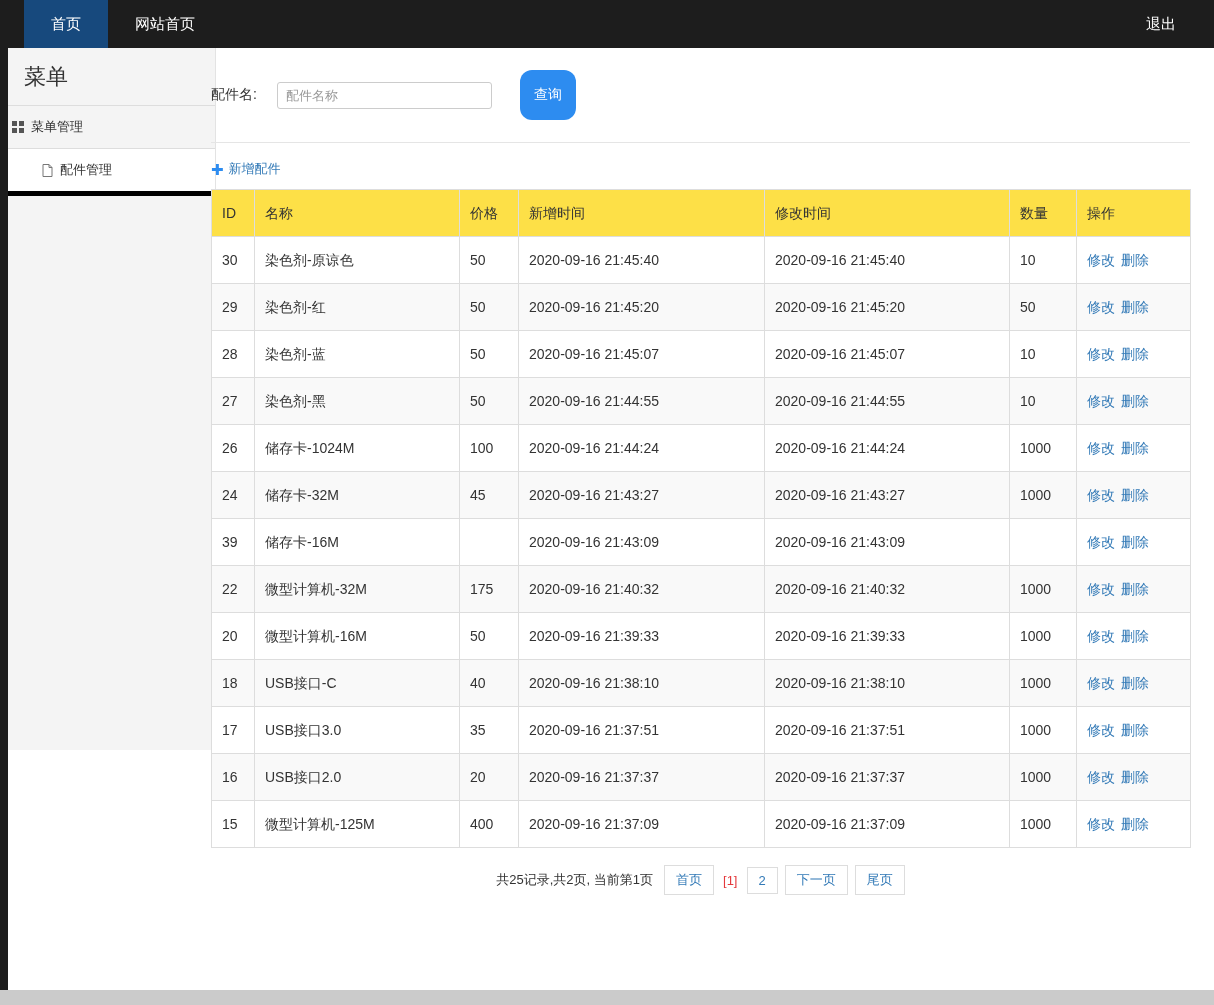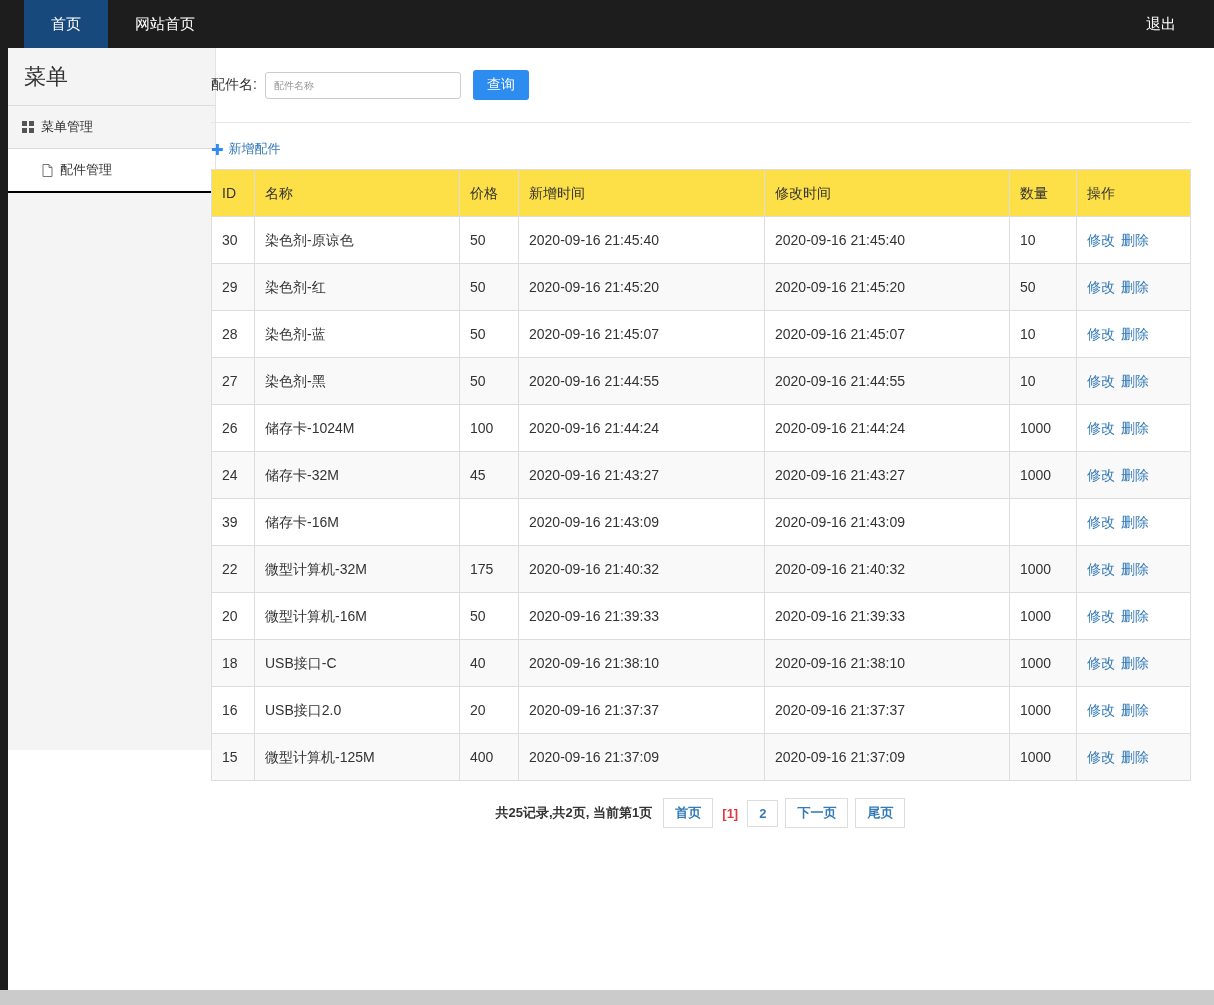--- a/index.html
+++ b/index.html
@@ -25,41 +25,41 @@
   .left-edge { position: absolute; left: 0; top: 48px; width: 8px; height: 942px; background: #1d1d1d; }
   .bottom-strip { position: absolute; left: 0; bottom: 0; width: 100%; height: 15px; background: #cbcbcb; }
   
   .sidebar {
     position: absolute; left: 8px; top: 48px; width: 208px; height: 702px;
     background: #f4f4f4; border-right: 1px solid #e3e3e3;
   }
   .sidebar-title { font-size: 22px; color: #333; padding: 14px 16px 13px; border-bottom: 1px solid #ddd; }
   .menu-group {
     display: flex; align-items: center; gap: 7px; font-size: 13px; color: #333;
-    padding: 12px 14px; border-bottom: 1px solid #ddd; cursor: pointer;
+    padding: 12px 4px; border-bottom: 1px solid #ddd; cursor: pointer;
   }
   .menu-item {
     display: flex; gap: 7px; font-size: 13px; color: #333;
-    padding: 12px 14px 12px 34px; background: #fff; border-bottom: 2px solid #000000; cursor: pointer;
+    padding: 12px 14px 12px 34px; background: #fff; border-bottom: 5px solid #000000; cursor: pointer;
   }
   .icon-wrap { display: inline-flex; align-items: center; }
   
   .main { position: absolute; left: 211px; top: 48px; width: 979px; }
   .search-section { border-bottom: 1px solid #e5e5e5; }
   .search-bar { display: flex; align-items: center; padding: 22px 0; font-size: 14px; color: #333; }
-  .search-label { margin-right: 8px; }
+  .search-label { margin-right: 20px; }
   .search-input {
-    width: 196px; height: 27px; border: 1px solid #ccc; border-radius: 3px;
-    padding: 0 8px; font-size: 10px; color: #333; outline: none;
+    width: 215px; height: 27px; border: 1px solid #ccc; border-radius: 3px;
+    padding: 0 8px; font-size: 13px; color: #333; outline: none;
     font-family: "Liberation Sans", "DejaVu Sans", sans-serif;
   }
   .search-input::placeholder { color: #999; }
   .search-btn {
-    margin-left: 12px; background: #2d8cf0; color: #fff; border: none; border-radius: 3px;
-    font-size: 14px; padding: 6px 14px; cursor: pointer;
+    margin-left: 28px; background: #2d8cf0; color: #fff; border: none; border-radius: 12px;
+    font-size: 14px; padding: 16px 14px; cursor: pointer;
     font-family: "Liberation Sans", "DejaVu Sans", sans-serif;
   }
   .add-link {
     display: inline-flex; align-items: center; gap: 5px; color: #337ab7;
     font-size: 13px; margin: 17px 0 11px; cursor: pointer; text-decoration: none;
   }
   .add-icon { color: #2d8cf0; font-size: 15px; font-weight: bold; line-height: 1; }
   
   table { border-collapse: collapse; width: 979px; font-size: 14px; color: #333; table-layout: fixed; }
   th, td {
@@ -67,21 +67,21 @@
     font-weight: normal; line-height: 20px; overflow: hidden; white-space: nowrap;
   }
   thead tr { background: #fde047; }
   tbody tr:nth-child(even) { background: #f9f9f9; }
   tbody tr:nth-child(odd) { background: #fff; }
   .action-link { color: #337ab7; text-decoration: none; cursor: pointer; margin-right: 6px; margin-top: 8px; }
   .action-link:last-child { margin-right: 0; }
   
   .pagination {
     display: flex; justify-content: center; align-items: center;
-    margin: 17px 0 35px; font-size: 13px; color: #333; gap: 7px; font-weight: bold;
+    margin: 17px 0 35px; font-size: 13px; color: #333; gap: 7px;
   }
   .page-summary { margin-right: 4px; }
   .page-box {
     border: 1px solid #ddd; padding: 5px 11px; color: #337ab7;
     background: #fff; cursor: pointer; text-decoration: none;
   }
   .page-current { color: #e4393c; padding: 0 2px; }
 </style>
 </head>
 <body>
@@ -247,20 +247,29 @@
         <tr>
           <td>18</td>
           <td>USB接口-C</td>
           <td>40</td>
           <td>2020-09-16 21:38:10</td>
           <td>2020-09-16 21:38:10</td>
           <td>1000</td>
           <td><a class="action-link">修改</a><a class="action-link">删除</a></td>
         </tr>
         <tr>
+          <td>17</td>
+          <td>USB接口3.0</td>
+          <td>35</td>
+          <td>2020-09-16 21:37:51</td>
+          <td>2020-09-16 21:37:51</td>
+          <td>1000</td>
+          <td><a class="action-link">修改</a><a class="action-link">删除</a></td>
+        </tr>
+        <tr>
           <td>16</td>
           <td>USB接口2.0</td>
           <td>20</td>
           <td>2020-09-16 21:37:37</td>
           <td>2020-09-16 21:37:37</td>
           <td>1000</td>
           <td><a class="action-link">修改</a><a class="action-link">删除</a></td>
         </tr>
         <tr>
           <td>15</td>

